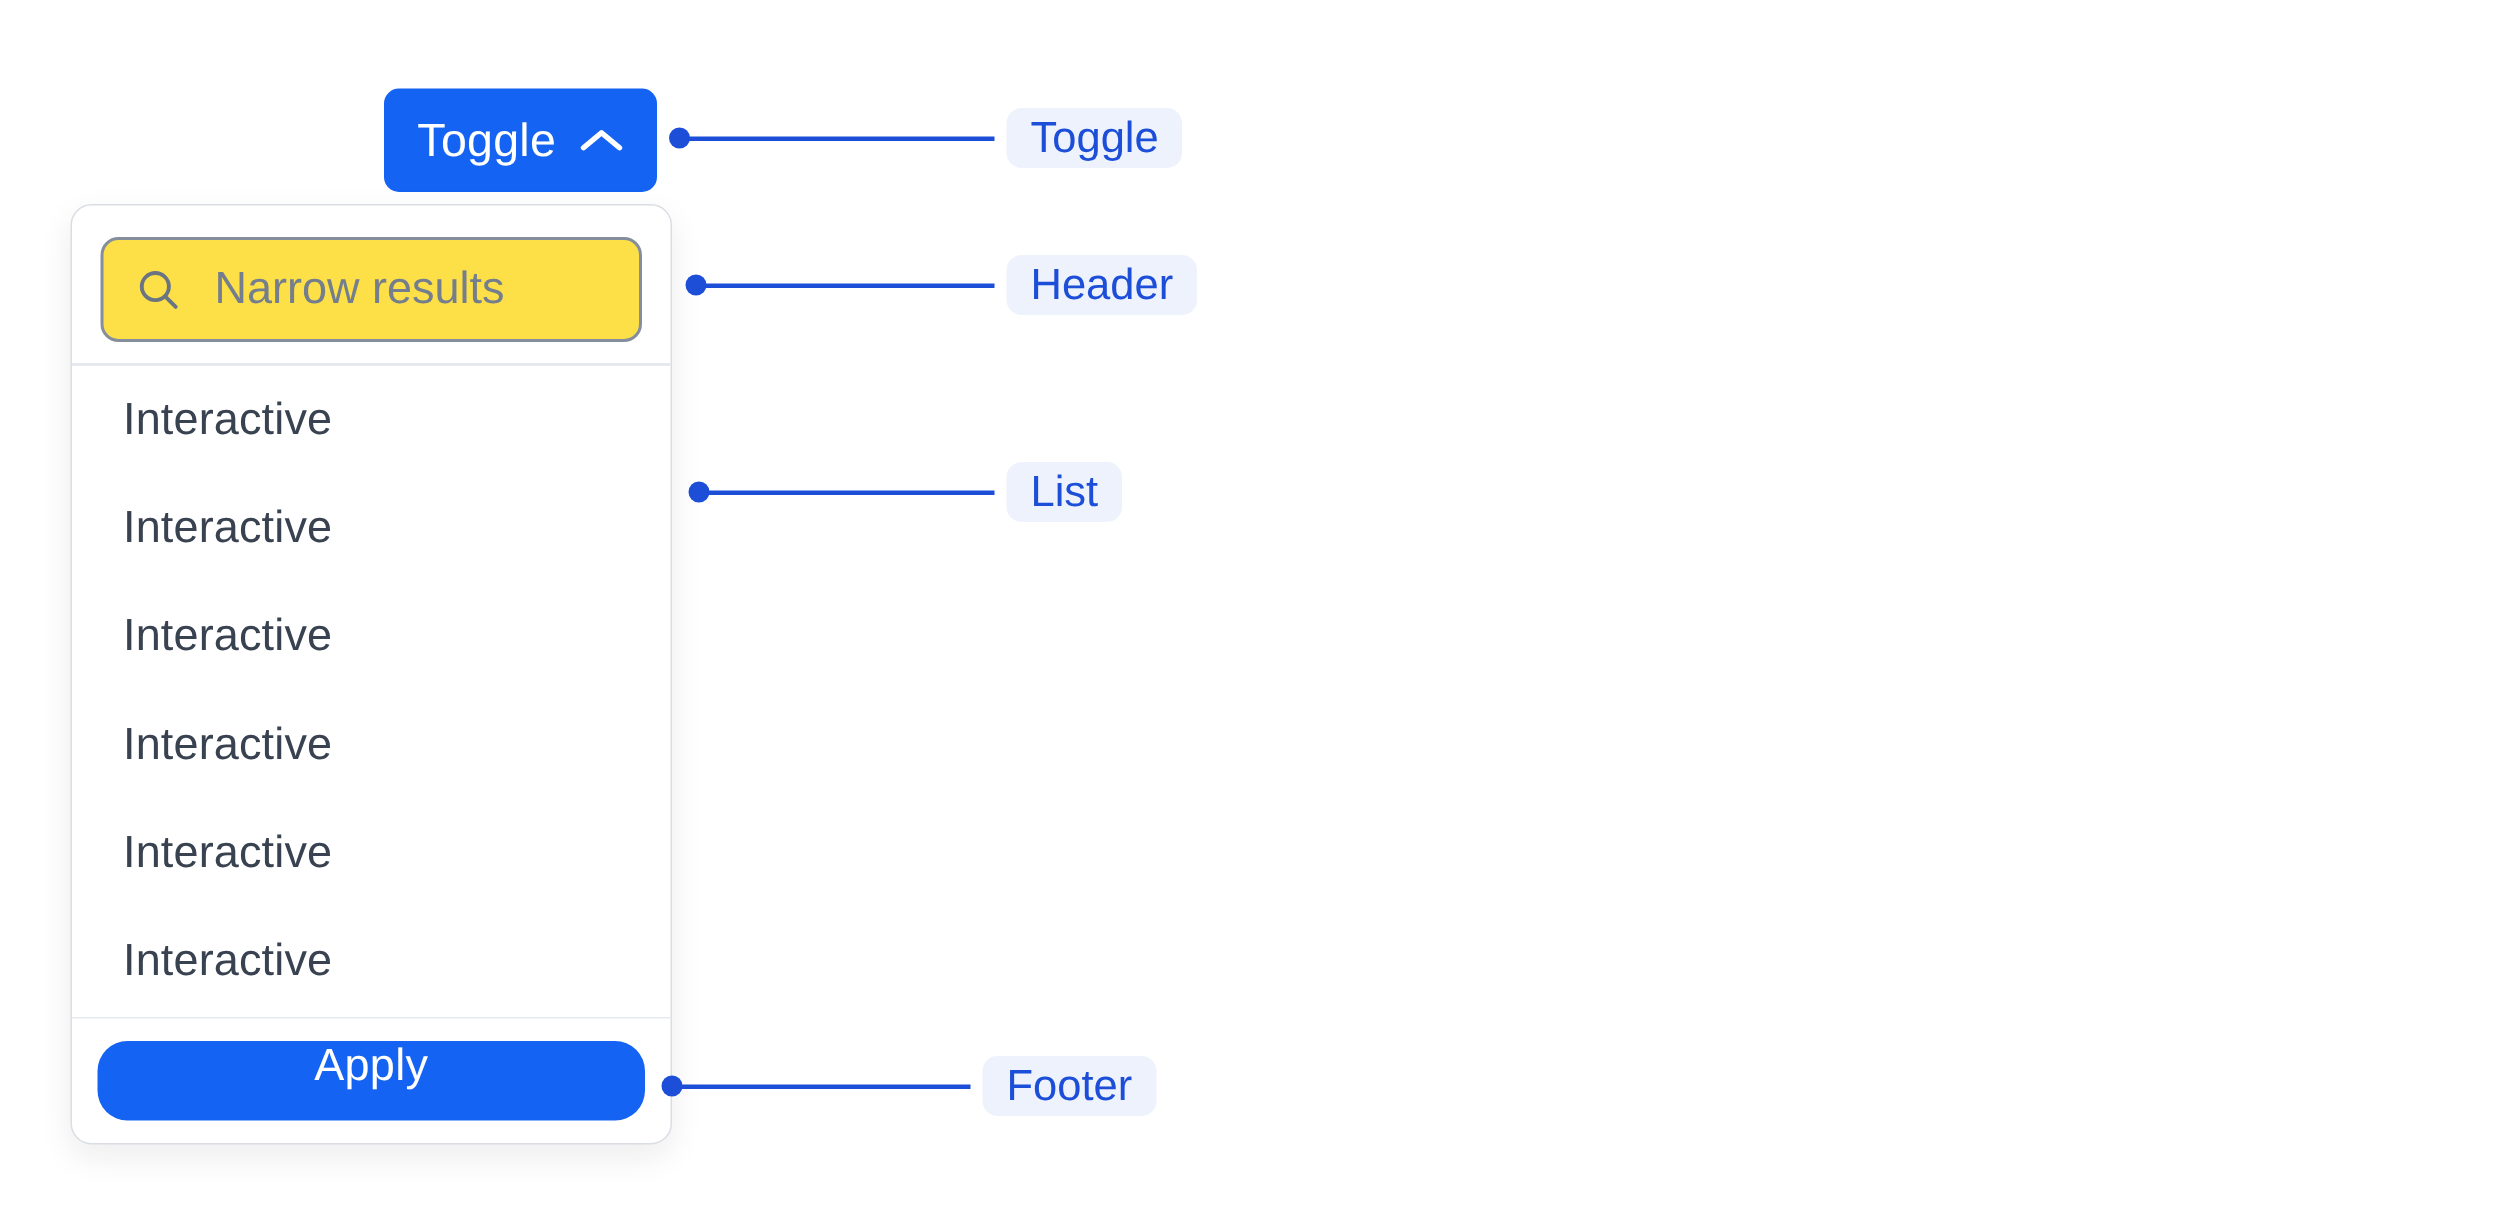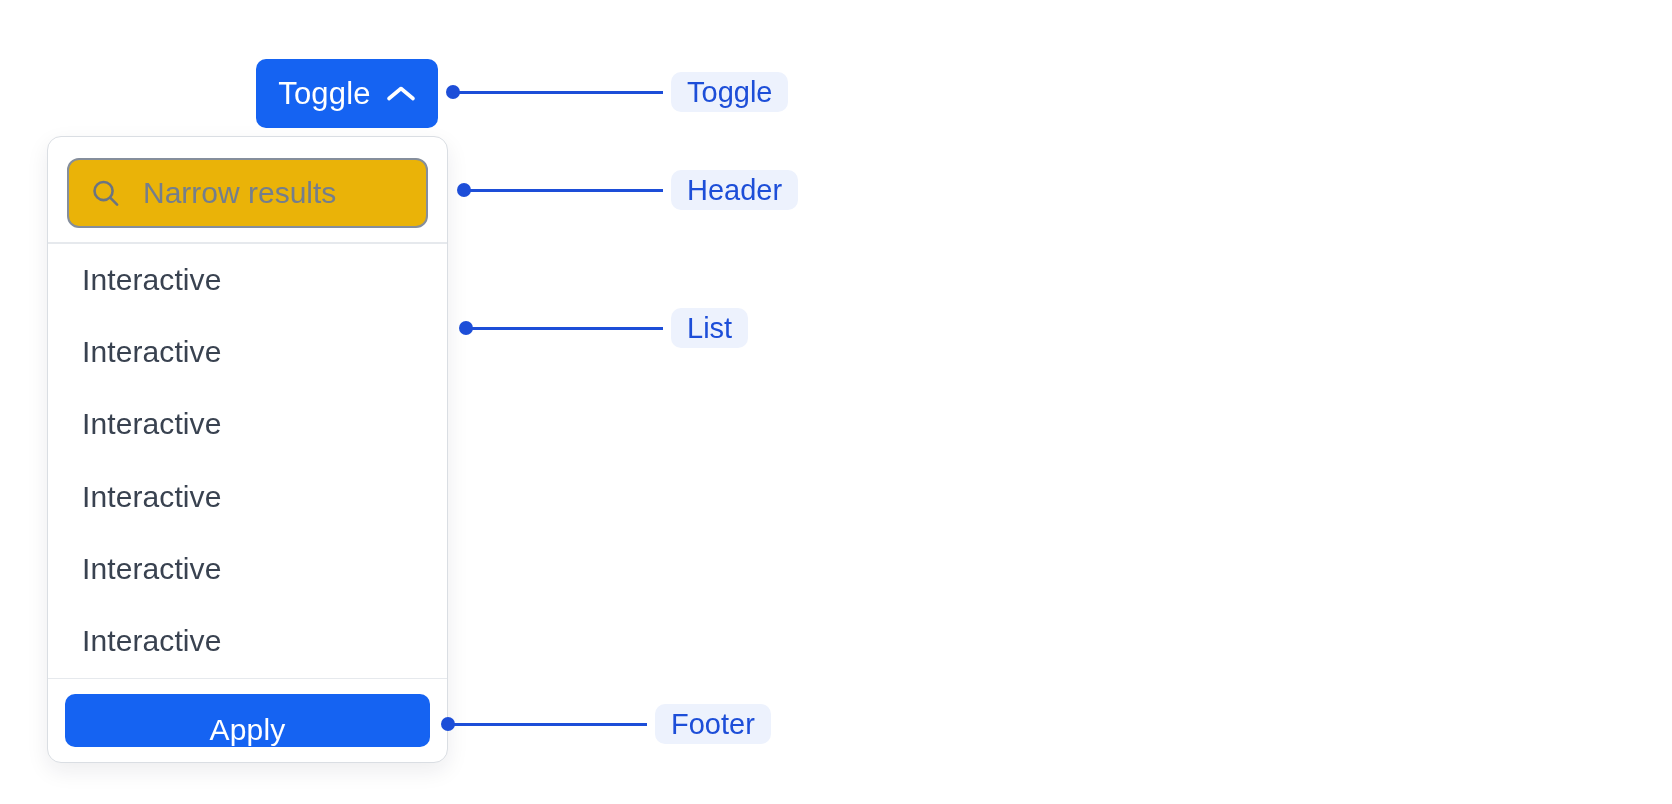--- a/index.html
+++ b/index.html
@@ -60,21 +60,21 @@
   }
   .search-input {
     width: 100%; height: 100%;
     border: 2px solid #858E9C;
     border-radius: 12px;
     padding: 0 18px 0 74px;
     font-family: "Liberation Sans", "DejaVu Sans", sans-serif;
     font-size: 30px;
     color: #394250;
     outline: none;
-    background: #eab308;
+    background: #fde047;
   }
   .search-input::placeholder { color: #747E8D; opacity: 1; }
   .search-icon-svg {
     position: absolute;
     left: 23px; top: 50%;
     transform: translateY(-50%);
     pointer-events: none;
   }
   .divider { height: 1.5px; background: #E6E9ED; width: 100%; flex: none; }
   .list {
@@ -93,23 +93,23 @@
   .list-item span {
     font-size: 30px;
     color: #394250;
     letter-spacing: 0.1px;
   }
   .panel-footer { padding: 15px 17px; }
   .apply-btn {
     width: 100%; height: 53px;
     background: #1563F2;
     border: none;
-    border-radius: 10px;
-    display: flex;
-    align-items: flex-end;
+    border-radius: 20px;
+    display: flex;
+    align-items: flex-start;
     justify-content: center;
     cursor: pointer;
   }
   .apply-btn span {
     color: #ffffff;
     font-size: 30px;
     font-weight: 500;
     letter-spacing: 0.2px;
   }
 

